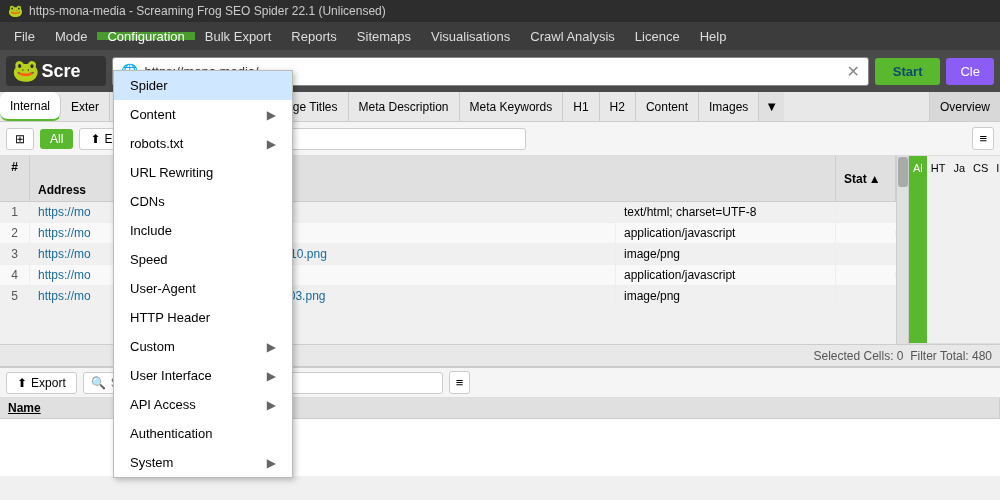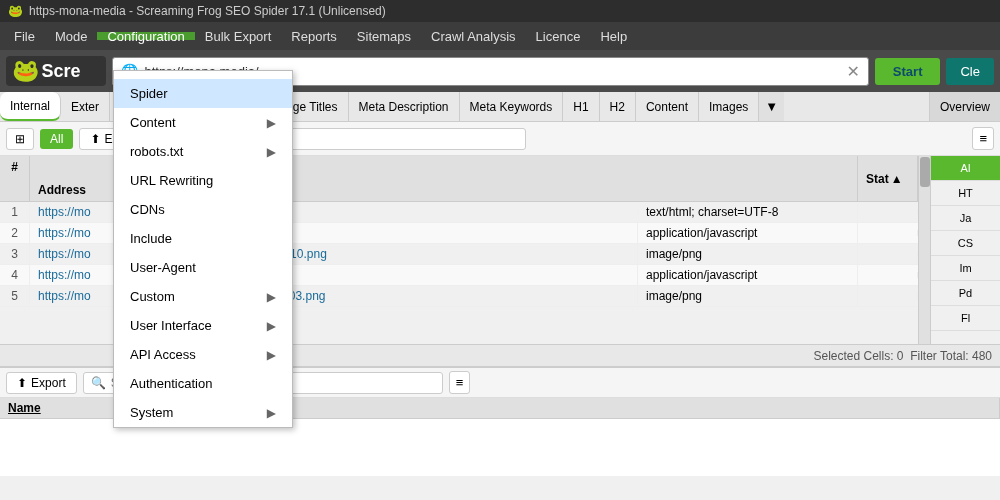--- a/index.html
+++ b/index.html
@@ -74,21 +74,21 @@
       background: #5ab82e;
       color: #0c4a6e;
       border: none;
       padding: 6px 18px;
       border-radius: 3px;
       cursor: pointer;
       font-size: 13px;
       font-weight: bold;
     }
     .btn-clear {
-      background: #0f766e;
+      background: #8b5cf6;
       color: white;
       border: none;
       padding: 6px 14px;
       border-radius: 3px;
       cursor: pointer;
       font-size: 13px;
     }
 
     
     .tabs-row {
@@ -236,25 +236,25 @@
       align-items: center;
       justify-content: flex-end;
       padding: 2px 8px;
       font-size: 12px;
       color: #555;
       height: 22px;
     }
 
     
     .right-sidebar {
-      width: 70px;
+      width: 92px;
       background: #f0f0f0;
       border-left: 1px solid #ccc;
       display: flex;
-      flex-direction: column;
+      flex-direction: row;
     }
     .sidebar-tab {
       padding: 6px 4px;
       font-size: 11px;
       border-bottom: 1px solid #ddd;
       cursor: pointer;
       text-align: center;
     }
     .sidebar-tab.active { background: #5ab82e; color: white; }
 
@@ -286,21 +286,21 @@
       z-index: 100;
     }
     .dropdown-item {
       padding: 7px 16px;
       cursor: pointer;
       font-size: 13px;
       display: flex;
       align-items: center;
       justify-content: space-between;
     }
-    .dropdown-item.highlighted { background: #d0e8ff; margin-top: 8px; }
+    .dropdown-item.highlighted { background: #d0e8ff; }
     .submenu-arrow { color: #666; font-size: 12px; }
 
     
     .bottom-panel {
       height: 110px;
       border-top: 2px solid #ccc;
       display: flex;
       flex-direction: column;
     }
     .bottom-filter-row {
@@ -323,30 +323,31 @@
     .bottom-th { padding: 3px 8px; border-right: 1px solid #ccc; }
     .bottom-th-name { width: 200px; }
     .bottom-th-value { flex: 1; }
     .bottom-table-body { flex: 1; background: white; }
   </style>
 </head>
 <body>
 
 <div class="title-bar">
   <span>🐸</span>
-  <span>https-mona-media - Screaming Frog SEO Spider 17.1 (Unlicensed)</span>
+  <span>https-mona-media - Screaming Frog SEO Spider 22.1 (Unlicensed)</span>
 </div>
 
 <div class="menu-bar">
   <div class="menu-item">File</div>
   <div class="menu-item">Mode</div>
   <div class="menu-item active">Configuration</div>
   <div class="menu-item">Bulk Export</div>
   <div class="menu-item">Reports</div>
   <div class="menu-item">Sitemaps</div>
+  <div class="menu-item">Visualisations</div>
   <div class="menu-item">Crawl Analysis</div>
   <div class="menu-item">Licence</div>
   <div class="menu-item">Help</div>
 </div>
 
 <div class="toolbar">
   <div class="logo-area">
     <span class="logo-frog">🐸</span>
     <span>Scre</span>
   </div>
@@ -498,21 +499,27 @@
   <div class="dropdown-item">
     <span>URL Rewriting</span>
   </div>
   <div class="dropdown-item">
     <span>CDNs</span>
   </div>
   <div class="dropdown-item">
     <span>Include</span>
   </div>
   <div class="dropdown-item">
+    <span>Speed</span>
+  </div>
+  <div class="dropdown-item">
     <span>User-Agent</span>
+  </div>
+  <div class="dropdown-item">
+    <span>HTTP Header</span>
   </div>
   <div class="dropdown-item">
     <span>Custom</span>
     <span class="submenu-arrow">▶</span>
   </div>
   <div class="dropdown-item">
     <span>User Interface</span>
     <span class="submenu-arrow">▶</span>
   </div>
   <div class="dropdown-item">

